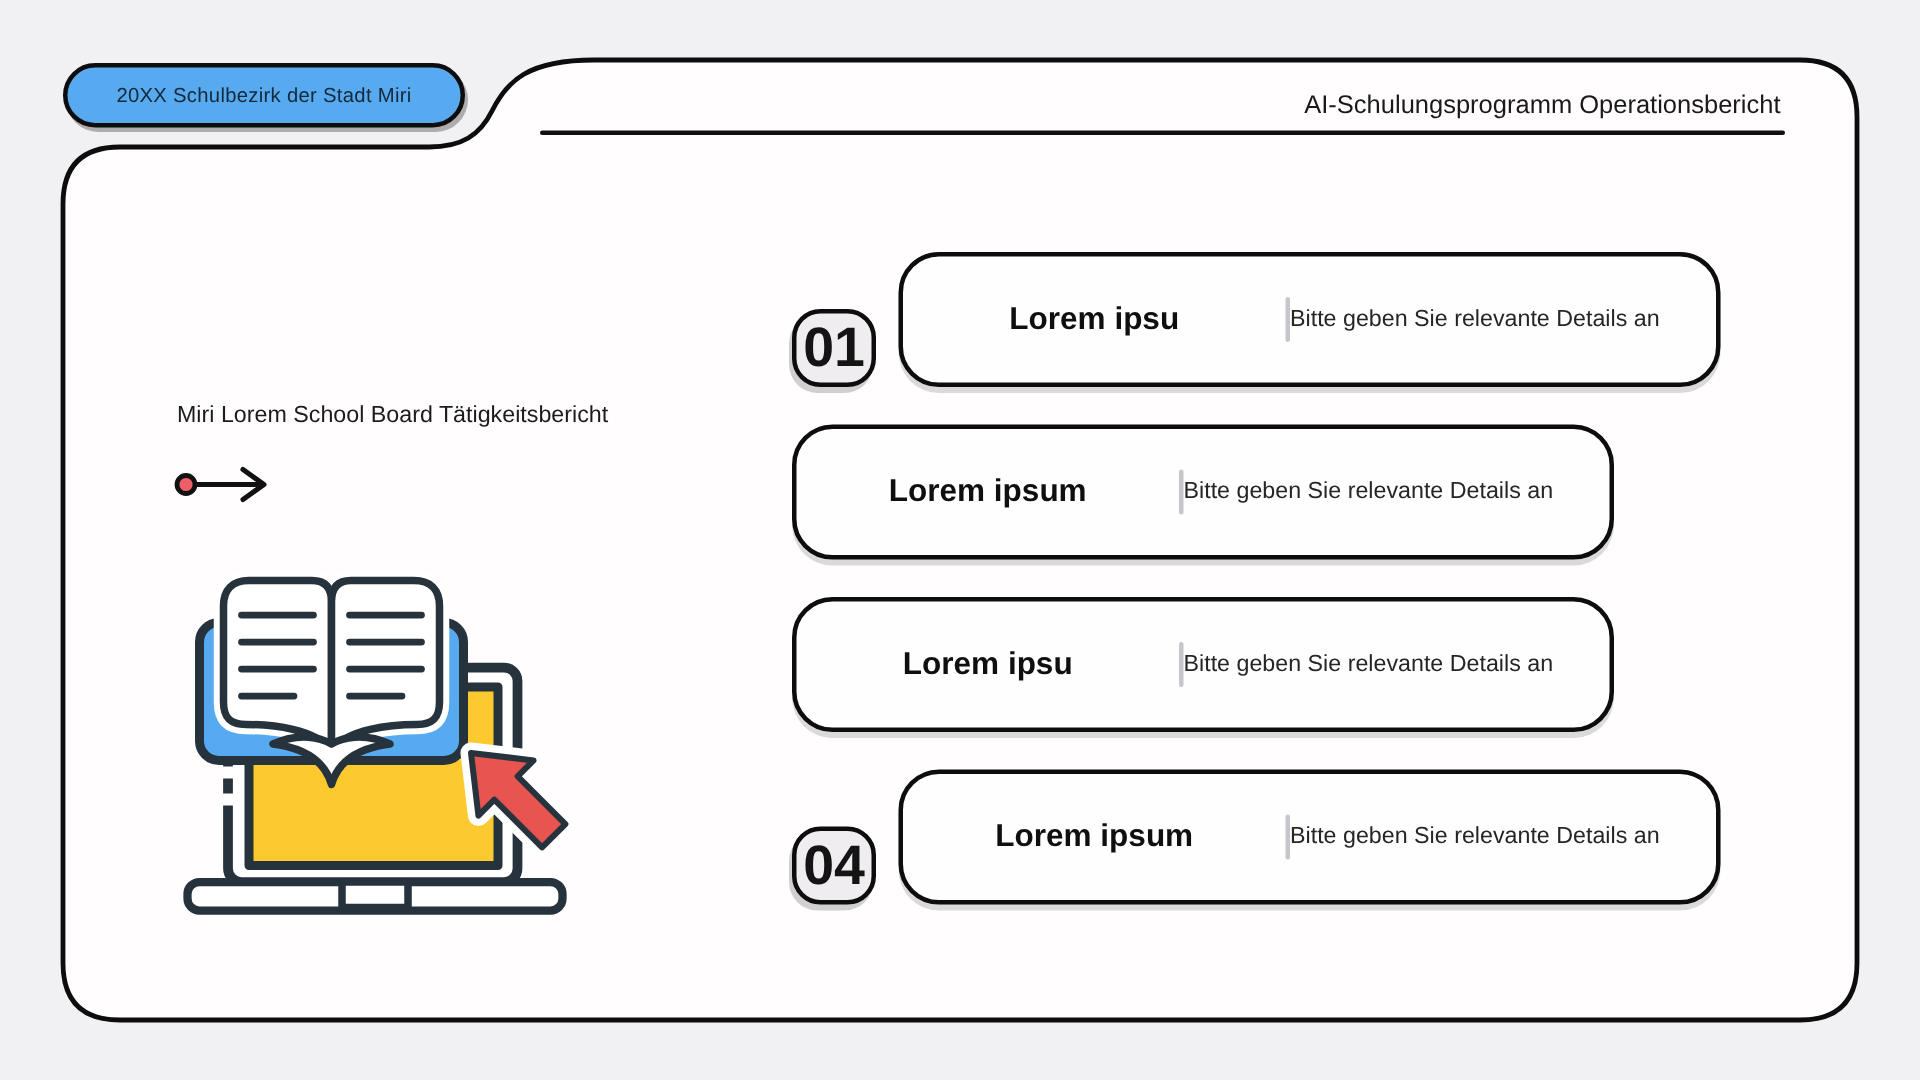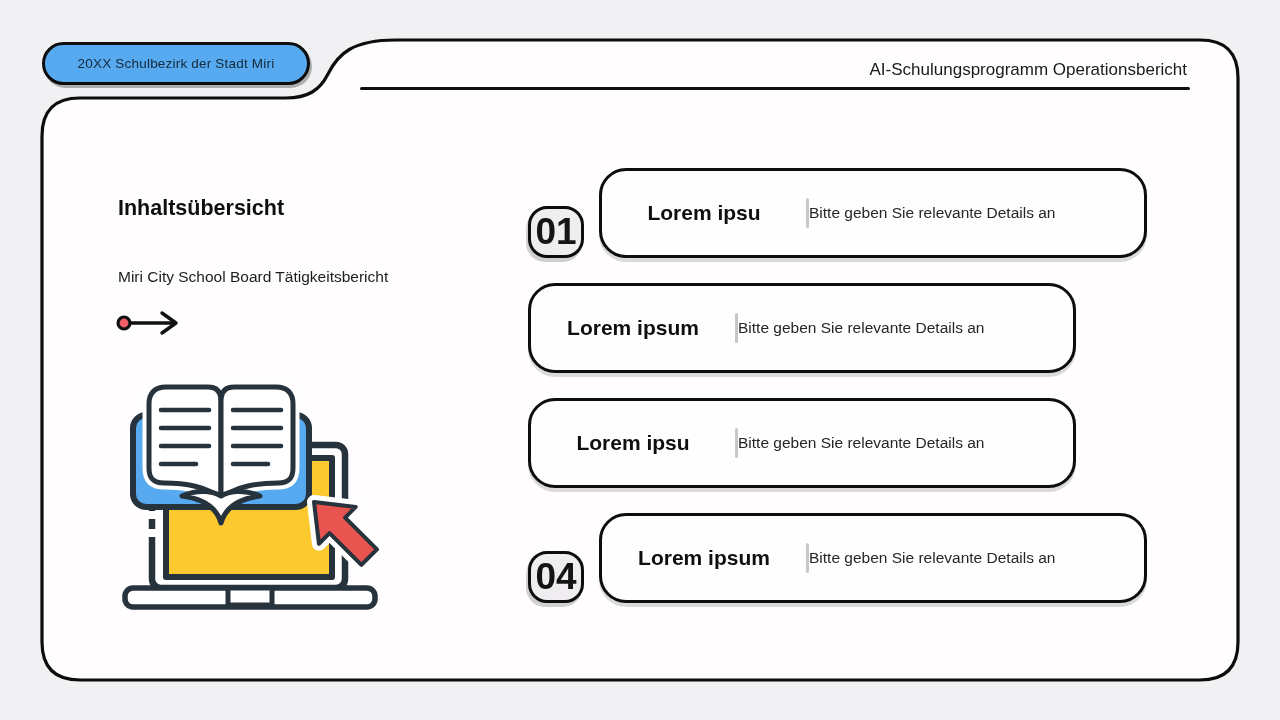--- a/index.html
+++ b/index.html
@@ -54,21 +54,21 @@
     box-shadow:-2px 4px 0 rgba(0,0,0,0.18);
     margin-top:38px;
   }
   .item-box{
     width:548px;background:#fffeff;
     border:3px solid #0d0d0d;border-radius:27px;
     display:flex;align-items:center;
     box-shadow:0 4px 0 rgba(0,0,0,0.14);
   }
   .item-title{
-    width:204px;text-align:center;
+    width:255px;text-align:center;
     font-size:21px;font-weight:bold;color:#0f0f0f;
   }
   .item-divider{
     width:3px;height:30px;background:#c8c6ca;border-radius:2px;flex:0 0 auto;
   }
   .item-detail{
     font-size:15.5px;color:#262626;white-space:nowrap;
   }
 </style>
 </head>
@@ -80,22 +80,21 @@
     <path d="M 396 40 H 1200 Q 1238 40 1238 78 V 642 Q 1238 680 1200 680 H 80 Q 42 680 42 642 V 136 Q 42 98 80 98 H 286 C 308 98 320 90 328 74 C 338 54 352 40 396 40 Z" fill="#fffdfe" stroke="#0d0d0d" stroke-width="3.2"></path>
   </svg>
 
   <div class="badge">
     <span>20XX Schulbezirk der Stadt Miri</span>
   </div>
 
   <div class="header-title">AI-Schulungsprogramm Operationsbericht</div>
   <div class="header-underline"></div>
 
-  <div class="overview-heading">Inhaltsübersicht</div>
-  <div class="overview-subtitle">Miri City School Board Tätigkeitsbericht</div>
+  <div class="overview-subtitle">Miri Lorem School Board Tätigkeitsbericht</div>
 
   <svg class="arrow-motif" viewBox="0 0 72 30" aria-hidden="true">
     <circle cx="10" cy="15" r="6" fill="#ee5e68" stroke="#111111" stroke-width="3.2"></circle>
     <line x1="17" y1="15" x2="58" y2="15" stroke="#111111" stroke-width="3.4" stroke-linecap="round"></line>
     <path d="M48 5 L62 15 L48 25" fill="none" stroke="#111111" stroke-width="3.4" stroke-linecap="round" stroke-linejoin="round"></path>
   </svg>
 
   <svg class="illus" viewBox="0 0 264 250" aria-hidden="true">
     <g>
 

